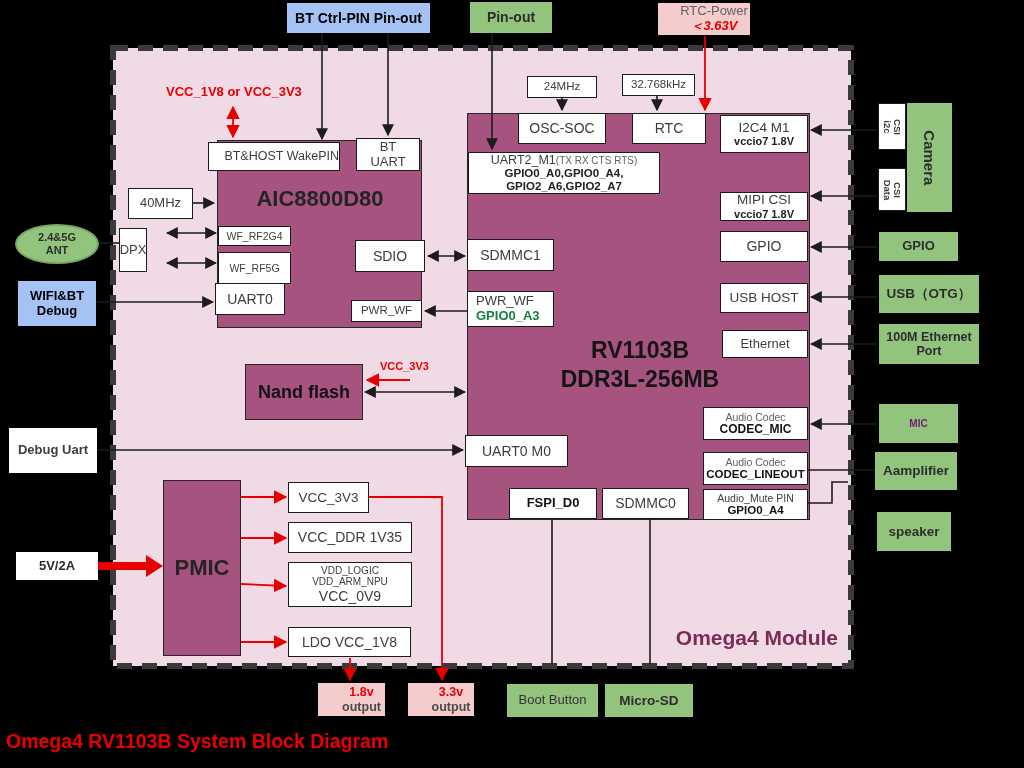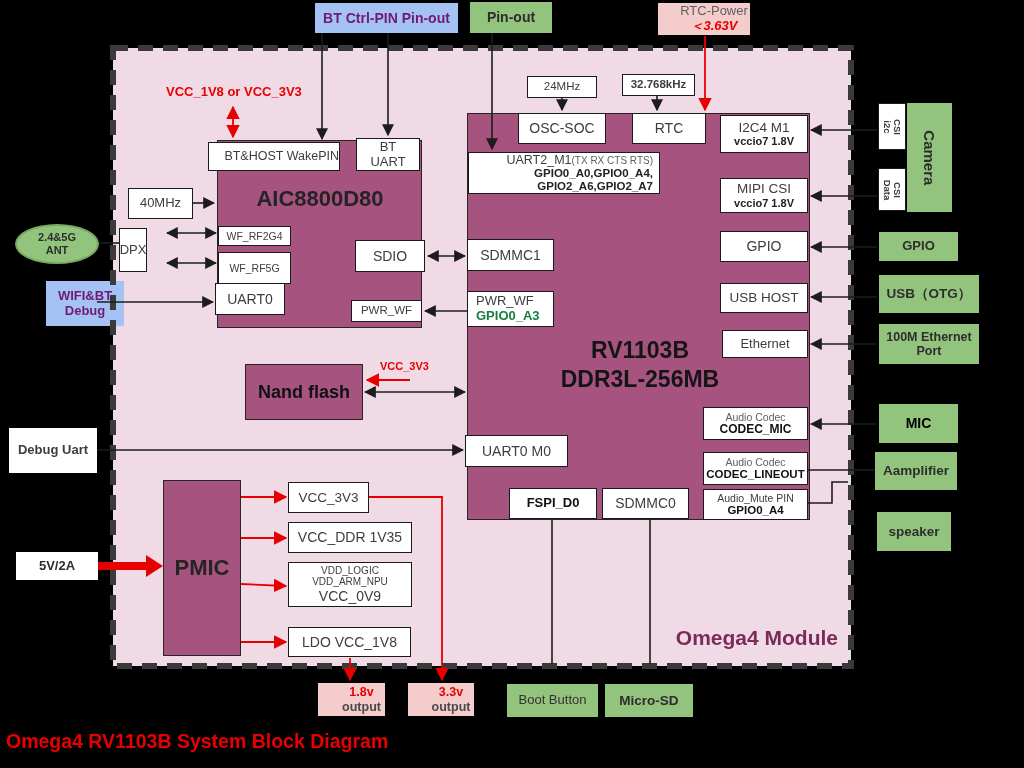--- a/index.html
+++ b/index.html
@@ -4,21 +4,21 @@
 <style>
   html,body{margin:0;padding:0;background:#000;}
   #stage{position:relative;width:1024px;height:768px;background:#000;overflow:hidden;
          font-family:"Liberation Sans",sans-serif;color:#222;}
   .abs{position:absolute;box-sizing:border-box;}
   .box{position:absolute;box-sizing:border-box;display:flex;flex-direction:column;
        align-items:center;justify-content:center;text-align:center;line-height:1.15;}
   .white{background:#fff;border:1.6px solid #1a1a1a;color:#3d3d3d;}
   .plum{background:#a65380;border:1.6px solid #262626;}
   .green{background:#93c47d;color:#2d2d2d;font-weight:bold;}
-  .blue{background:#a4c2f4;color:#701a75;font-weight:bold;margin-left:28px;}
+  .blue{background:#a4c2f4;color:#000000;font-weight:bold;}
   .pinkbox{background:#f4cccc;padding-left:20px;}
   .pre{white-space:pre-line;}
   .module{background:#f0dae6;}
   .lbl{position:absolute;box-sizing:border-box;line-height:1.15;}
   .red{color:#e80000;}
   .gray{color:#616161;}
   .b{font-weight:bold;}
   svg.overlay{position:absolute;left:0;top:0;pointer-events:none;}
   .vrot{position:absolute;box-sizing:border-box;display:flex;align-items:center;justify-content:center;overflow:visible;}
   .vrot>div{transform:rotate(90deg);white-space:pre-line;text-align:center;line-height:1.05;font-weight:bold;}
@@ -71,21 +71,21 @@
 
   <div class="box white" style="left:128px;top:188px;width:65px;height:31px;font-size:13px;">
     <span>40MHz</span>
   </div>
   <div class="box white" style="left:119px;top:228px;width:28px;height:44px;font-size:13px;">
     <span>DPX</span>
   </div>
   <div class="box white" style="left:527px;top:76px;width:70px;height:22px;font-size:11.5px;">
     <span>24MHz</span>
   </div>
-  <div class="box white" style="left:622px;top:74px;width:73px;height:22px;font-size:11.5px;font-weight:bold;">
+  <div class="box white" style="left:622px;top:74px;width:73px;height:22px;font-size:11.5px;">
     <span>32.768kHz</span>
   </div>
 
   <div class="box green pre" style="left:15px;top:224px;width:84px;height:40px;border-radius:50%;border:2px solid #79a862;font-size:11px;">
     <span class="pre">2.4&amp;5G
 ANT</span>
   </div>
   <div class="box blue pre" style="left:18px;top:281px;width:78px;height:45px;font-size:13px;">
     <span class="pre">WIFI&amp;BT
 Debug</span>
@@ -121,37 +121,37 @@
   <div class="abs plum" style="left:467px;top:113px;width:343px;height:407px;"></div>
   <div class="lbl b pre" style="left:505px;top:336px;width:270px;font-size:23px;text-align:center;color:#151515;line-height:1.25;">RV1103B
 DDR3L-256MB</div>
 
   <div class="box white" style="left:518px;top:113px;width:88px;height:31px;font-size:14px;">
     <span>OSC-SOC</span>
   </div>
   <div class="box white" style="left:632px;top:113px;width:74px;height:31px;font-size:14px;">
     <span>RTC</span>
   </div>
-  <div class="box white" style="left:468px;top:152px;width:192px;height:42px;align-items:flex-end;padding:2px 6px;font-size:11.5px;">
+  <div class="box white" style="left:468px;top:152px;width:192px;height:42px;align-items:center;padding:2px 6px;font-size:11.5px;">
     <span style="font-size:12.5px;"><span>UART2_M1</span><span class="gray" style="font-size:10px;">(TX RX CTS RTS)</span></span>
     <span class="b" style="color:#222;">GPIO0_A0,GPIO0_A4,</span>
     <span class="b" style="color:#222;">GPIO2_A6,GPIO2_A7</span>
   </div>
   <div class="box white" style="left:467px;top:239px;width:87px;height:32px;font-size:14px;">
     <span>SDMMC1</span>
   </div>
   <div class="box white" style="left:467px;top:291px;width:87px;height:36px;align-items:flex-start;padding:2px 8px;font-size:13px;">
     <span>PWR_WF</span>
     <span class="b" style="color:#15803d;">GPIO0_A3</span>
   </div>
   <div class="box white" style="left:720px;top:115px;width:88px;height:38px;font-size:13.5px;">
     <span>I2C4 M1</span>
     <span class="b" style="font-size:11px;color:#222;">vccio7 1.8V</span>
   </div>
-  <div class="box white" style="left:720px;top:178px;width:88px;height:35px;font-size:13.5px;">
+  <div class="box white" style="left:720px;top:192px;width:88px;height:29px;font-size:13.5px;">
     <span>MIPI CSI</span>
     <span class="b" style="font-size:11px;color:#222;">vccio7 1.8V</span>
   </div>
   <div class="box white" style="left:720px;top:231px;width:88px;height:31px;font-size:14px;">
     <span>GPIO</span>
   </div>
   <div class="box white" style="left:720px;top:283px;width:88px;height:30px;font-size:13.5px;">
     <span>USB HOST</span>
   </div>
   <div class="box white" style="left:722px;top:330px;width:86px;height:28px;font-size:13px;">
@@ -195,21 +195,21 @@
   <div class="box green" style="left:879px;top:232px;width:79px;height:29px;font-size:13px;">
     <span>GPIO</span>
   </div>
   <div class="box green" style="left:879px;top:275px;width:100px;height:38px;font-size:13.5px;text-align:center;">
     <span>USB（OTG）</span>
   </div>
   <div class="box green pre" style="left:879px;top:324px;width:100px;height:40px;font-size:12.5px;">
     <span class="pre">100M Ethernet
 Port</span>
   </div>
-  <div class="box green" style="left:879px;top:404px;width:79px;height:39px;font-size:14px;color:#000000;">
+  <div class="box green" style="left:879px;top:404px;width:79px;height:39px;font-size:10px;color:#701a75;">
     <span>MIC</span>
   </div>
   <div class="box green" style="left:875px;top:452px;width:82px;height:38px;font-size:13.5px;">
     <span>Aamplifier</span>
   </div>
   <div class="box green" style="left:877px;top:512px;width:74px;height:39px;font-size:13.5px;">
     <span>speaker</span>
   </div>
 
   <div class="box pinkbox" style="left:318px;top:683px;width:67px;height:33px;font-size:12.5px;font-weight:bold;">

